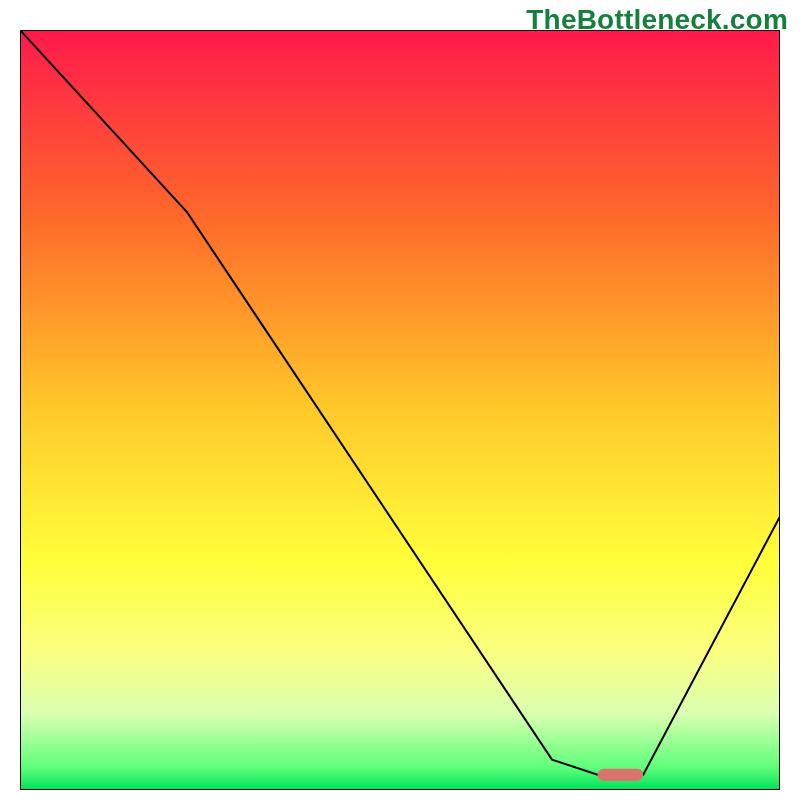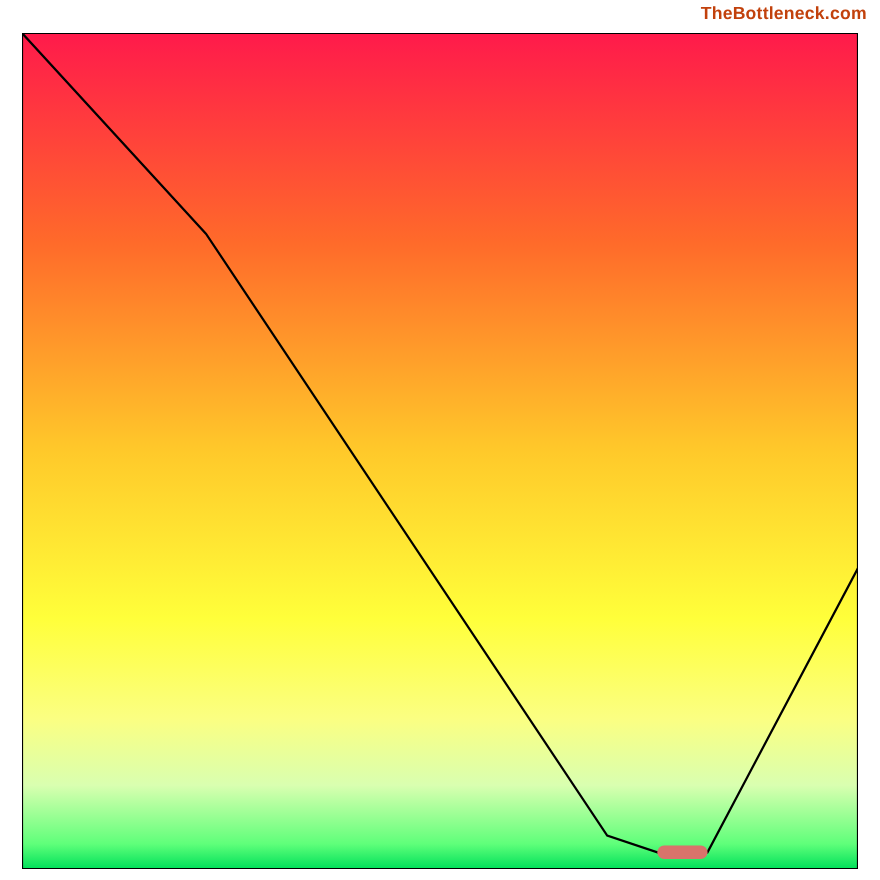--- a/index.html
+++ b/index.html
@@ -8,23 +8,23 @@
     width: 800px;
     height: 800px;
     overflow: hidden;
     background: #ffffff;
     font-family: Arial, Helvetica, sans-serif;
   }
   .attribution {
     position: absolute;
     top: 4px;
     right: 12px;
-    font-size: 16px;
+    font-size: 28px;
     font-weight: 600;
-    color: #c2410c;
+    color: #15803d;
     letter-spacing: 0.2px;
   }
   .plot {
     position: absolute;
     left: 20px;
     top: 30px;
     width: 760px;
     height: 760px;
   }
   svg {

